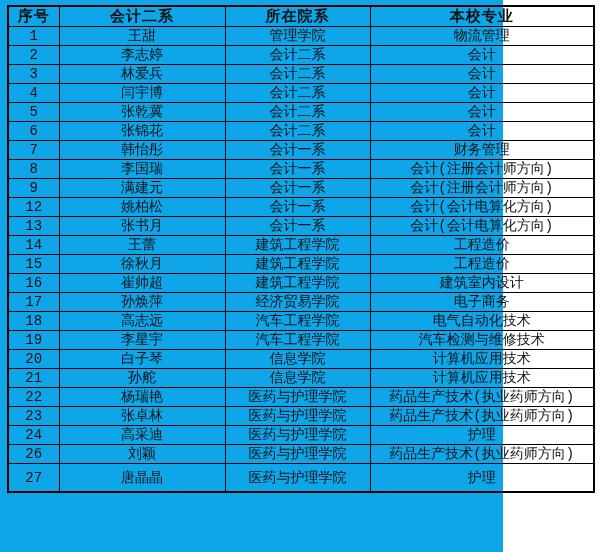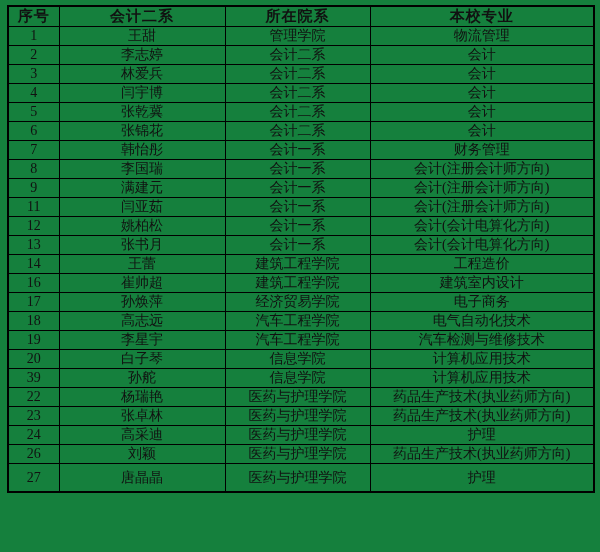--- a/index.html
+++ b/index.html
@@ -5,24 +5,24 @@
   html, body {
     margin: 0;
     padding: 0;
     background: #ffffff;
     width: 600px;
     height: 552px;
     overflow: hidden;
   }
   .page {
     position: relative;
-    width: 600px;
+    width: 503px;
     height: 552px;
-    background: #15803d;
-    font-family: Liberation Serif, serif;
+    background: #0ea5e9;
+    font-family: Liberation Mono, monospace;
     color: #111111;
   }
   table.roster {
     position: absolute;
     left: 7px;
     top: 5px;
     width: 586px;
     border-collapse: collapse;
     table-layout: fixed;
     border: 2px solid #000000;
@@ -124,44 +124,44 @@
           <td>会计一系</td>
           <td>会计(注册会计师方向)</td>
         </tr>
         <tr>
           <td>9</td>
           <td>满建元</td>
           <td>会计一系</td>
           <td>会计(注册会计师方向)</td>
         </tr>
         <tr>
-          <td>11</td>
-          <td>闫亚茹</td>
-          <td>会计一系</td>
-          <td>会计(注册会计师方向)</td>
-        </tr>
-        <tr>
           <td>12</td>
           <td>姚柏松</td>
           <td>会计一系</td>
           <td>会计(会计电算化方向)</td>
         </tr>
         <tr>
           <td>13</td>
           <td>张书月</td>
           <td>会计一系</td>
           <td>会计(会计电算化方向)</td>
         </tr>
         <tr>
           <td>14</td>
           <td>王蕾</td>
           <td>建筑工程学院</td>
           <td>工程造价</td>
         </tr>
         <tr>
+          <td>15</td>
+          <td>徐秋月</td>
+          <td>建筑工程学院</td>
+          <td>工程造价</td>
+        </tr>
+        <tr>
           <td>16</td>
           <td>崔帅超</td>
           <td>建筑工程学院</td>
           <td>建筑室内设计</td>
         </tr>
         <tr>
           <td>17</td>
           <td>孙焕萍</td>
           <td>经济贸易学院</td>
           <td>电子商务</td>
@@ -178,21 +178,21 @@
           <td>汽车工程学院</td>
           <td>汽车检测与维修技术</td>
         </tr>
         <tr>
           <td>20</td>
           <td>白子琴</td>
           <td>信息学院</td>
           <td>计算机应用技术</td>
         </tr>
         <tr>
-          <td>39</td>
+          <td>21</td>
           <td>孙舵</td>
           <td>信息学院</td>
           <td>计算机应用技术</td>
         </tr>
         <tr>
           <td>22</td>
           <td>杨瑞艳</td>
           <td>医药与护理学院</td>
           <td>药品生产技术(执业药师方向)</td>
         </tr>

